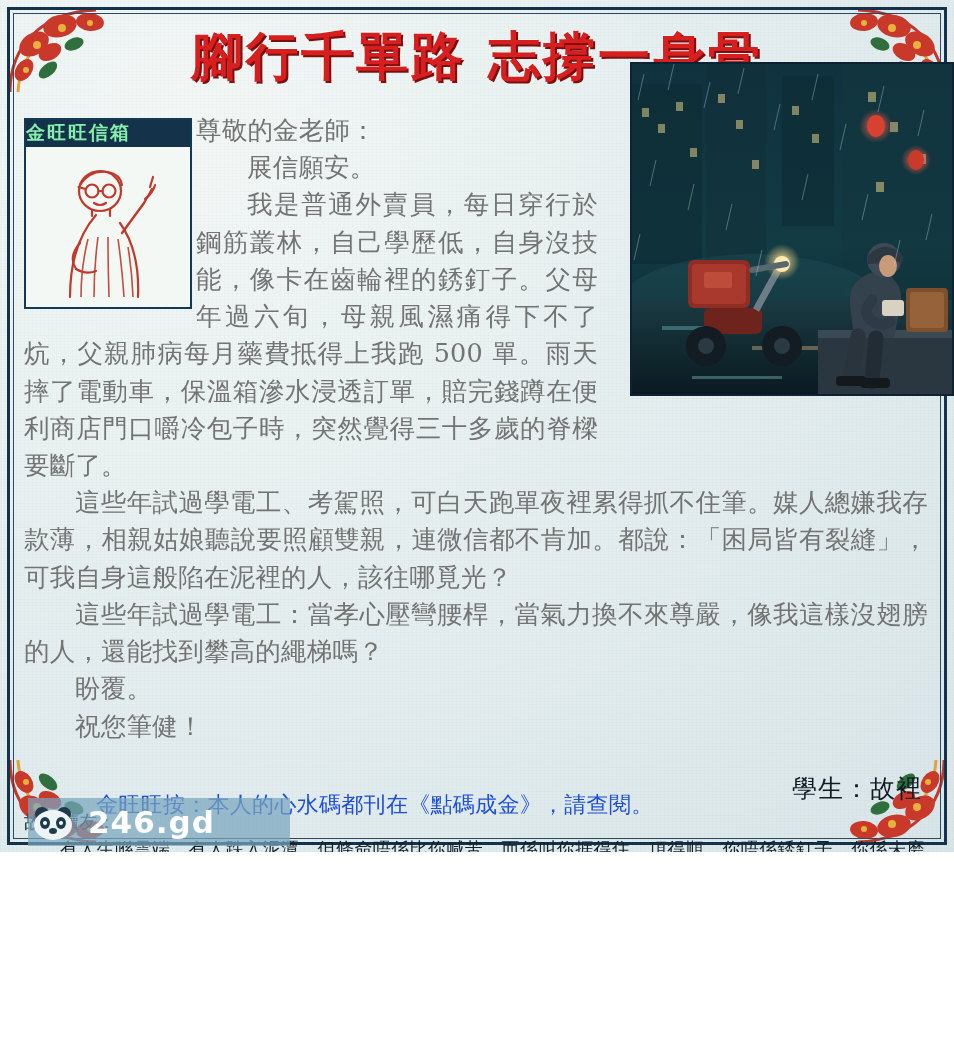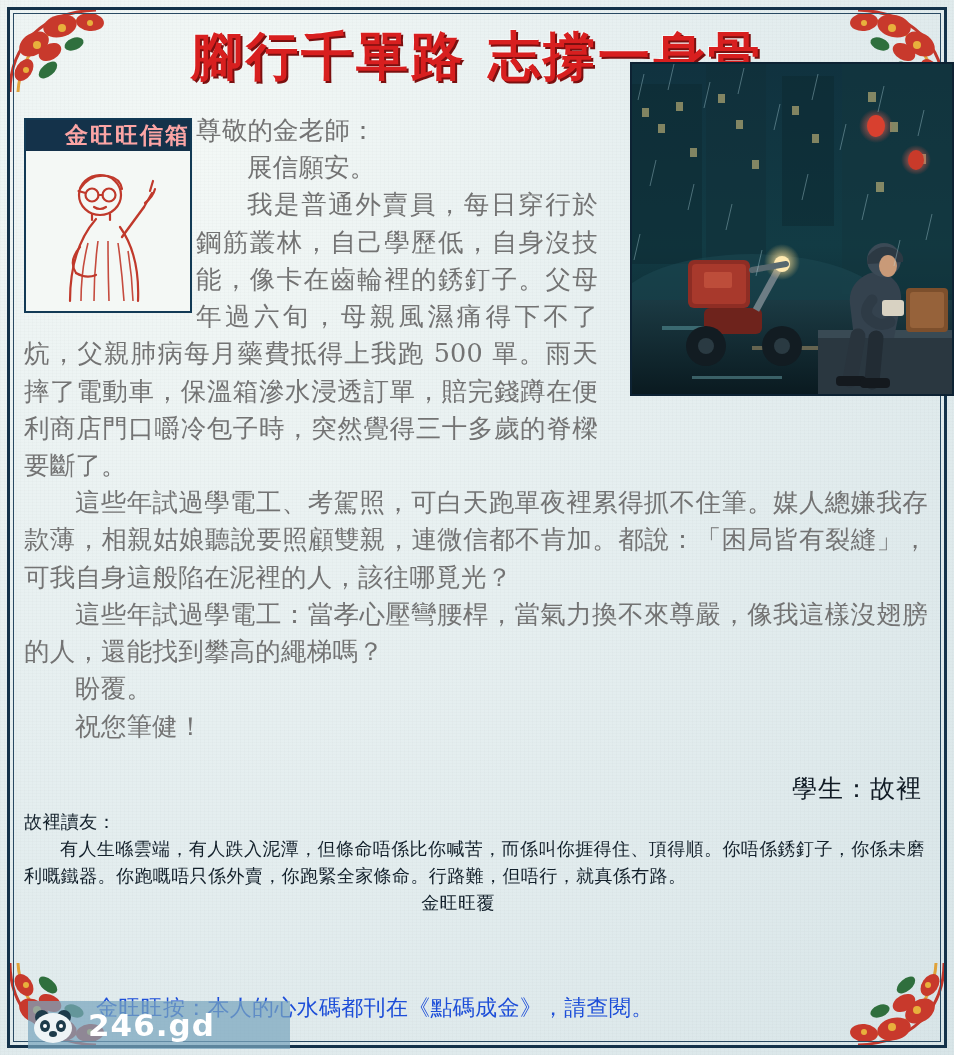--- a/index.html
+++ b/index.html
@@ -6,21 +6,21 @@
     margin: 0;
     padding: 0;
     background: #ffffff;
   }
   body {
     font-family: "DejaVu Sans", sans-serif;
   }
   .page {
     position: relative;
     width: 954px;
-    height: 1055px;
+    height: 852px;
     overflow: hidden;
     background: #e9f2f3;
   }
   
   .paper {
     position: absolute;
     inset: 0;
     background:
       radial-gradient(ellipse at 20% 15%, #f3f8f6 0%, #e6eff0 45%, #dfeaec 75%, #d8e5e8 100%);
   }
@@ -88,26 +88,26 @@
     position: absolute;
     left: 24px;
     top: 118px;
     width: 168px;
     border: 2px solid #123a55;
     background: #eef5f3;
     box-sizing: border-box;
   }
   .mast-title {
     background: #14324a;
-    color: #fca5a5;
+    color: #86efac;
     font-family: "DejaVu Serif", serif;
     font-weight: bold;
-    font-size: 23px;
+    font-size: 19px;
     letter-spacing: 2px;
-    text-align: right;
+    text-align: left;
     padding: 3px 0 4px 0;
     line-height: 1.05;
   }
   .mast-art {
     height: 160px;
     position: relative;
     background: #f2f7f4;
     overflow: hidden;
   }
 

